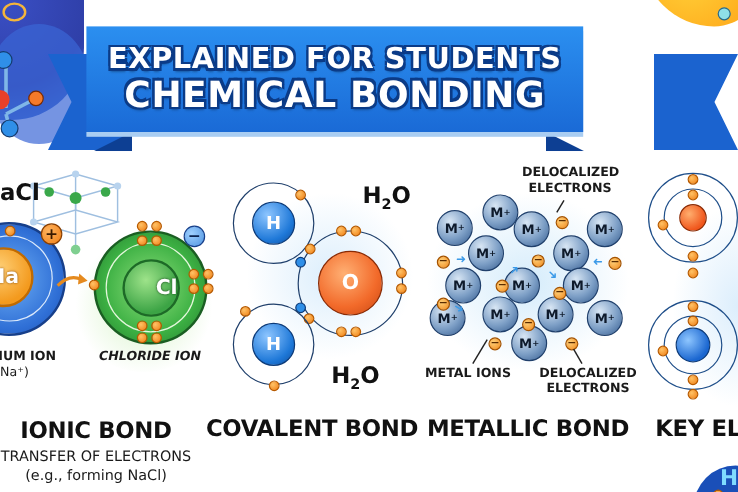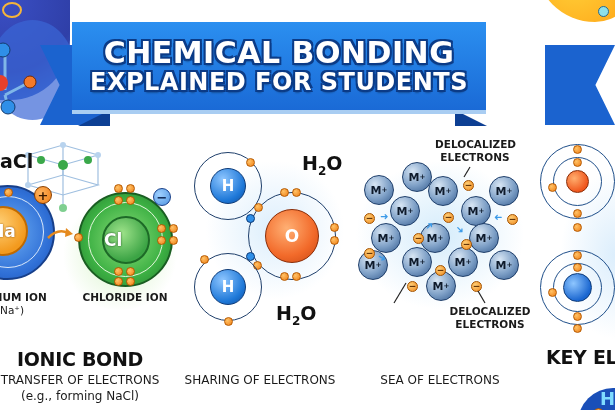--- a/index.html
+++ b/index.html
@@ -96,22 +96,22 @@
   <circle cx="0" cy="48" r="8" fill="#e8402a"></circle>
   <circle cx="30" cy="47" r="6" fill="#f57a2a" stroke="#7a2a00" stroke-width="1"></circle>
   <circle cx="8" cy="72" r="7" fill="#2f8fe8" stroke="#143b6e" stroke-width="1"></circle>
 </svg>
 
 <div class="abs ribbon-tail left"></div>
 <div class="abs ribbon-tail right"></div>
 <div class="abs ribbon-fold left"></div>
 <div class="abs ribbon-fold right"></div>
 <div class="abs ribbon-main">
+  <div class="title-line l2">EXPLAINED FOR STUDENTS</div>
   <div class="title-line l1">CHEMICAL BONDING</div>
-  <div class="title-line l2">EXPLAINED FOR STUDENTS</div>
 </div>
 
 <div class="abs" style="left:0;top:130px;width:180px;height:280px;">
 
   <div class="circ" style="left:60px;top:70px;width:120px;height:110px;background:radial-gradient(circle,#d7f3c8,rgba(255,255,255,0) 70%);"></div>
 
   <svg class="abs" style="left:18px;top:10px;" width="100" height="75">
     <g stroke="#9fbfe0" stroke-width="1.2" fill="none">
       <polygon points="10,15 45,5 80,15 45,25"></polygon>
       <polygon points="10,45 45,35 80,45 45,55"></polygon>
@@ -141,21 +141,21 @@
   <div class="e" style="left:4px;top:58px;"></div>
   <div class="circ" style="left:34px;top:56px;width:18px;height:18px;background:radial-gradient(circle at 35% 35%,#ffb35e,#f07e14);border:1.5px solid #8a3f00;display:flex;align-items:center;justify-content:center;font-weight:bold;font-size:13px;color:#3a1a00;">+</div>
 
   <svg class="abs" style="left:46px;top:96px;" width="28" height="16">
     <path d="M2 12 Q 12 2 22 7" stroke="#e58a1e" stroke-width="2.5" fill="none"></path>
     <polygon points="20,2 27,8 19,11" fill="#e58a1e"></polygon>
   </svg>
 
   <div class="circ" style="left:78px;top:62px;width:95px;height:95px;background:radial-gradient(circle,#8fe07c,#3cb043 60%,#237a2c);border:2px solid #1a5e22;"></div>
   <div class="circ" style="left:88px;top:72px;width:75px;height:75px;border:1.5px solid #e4f7dc;"></div>
-  <div class="circ" style="left:102px;top:86px;width:48px;height:48px;background:radial-gradient(circle at 40% 35%,#9ee38a,#3ca445 70%);border:2px solid #1d6a27;display:flex;align-items:center;justify-content:flex-start;">
+  <div class="circ" style="left:102px;top:86px;width:48px;height:48px;background:radial-gradient(circle at 40% 35%,#9ee38a,#3ca445 70%);border:2px solid #1d6a27;display:flex;align-items:center;justify-content:flex-end;">
     <span style="color:#fff;font-weight:bold;font-size:17px;text-shadow:0 0 2px #0d3a12;">Cl</span>
   </div>
   <div class="circ" style="left:153px;top:58px;width:18px;height:18px;background:radial-gradient(circle at 35% 35%,#9fd0ff,#4f94e0);border:1.5px solid #173f8a;display:flex;align-items:center;justify-content:center;font-weight:bold;font-size:13px;color:#0c2450;">−</div>
 
   <div class="e" style="left:114px;top:54px;"></div>
   <div class="e" style="left:126px;top:54px;"></div>
   <div class="e" style="left:114px;top:66px;"></div>
   <div class="e" style="left:126px;top:66px;"></div>
   <div class="e" style="left:157px;top:94px;"></div>
   <div class="e" style="left:169px;top:94px;"></div>
@@ -164,21 +164,21 @@
   <div class="e" style="left:74px;top:103px;"></div>
   <div class="e" style="left:114px;top:137px;"></div>
   <div class="e" style="left:126px;top:137px;"></div>
   <div class="e" style="left:114px;top:147px;"></div>
   <div class="e" style="left:126px;top:147px;"></div>
 
   <div class="abs small-label" style="left:-40px;top:161px;width:100px;">
     <div>SODIUM ION</div>
     <div style="font-weight:normal;">(Na⁺)</div>
   </div>
-  <div class="abs small-label" style="left:75px;top:161px;width:100px;">
+  <div class="abs small-label" style="left:75px;top:161px;width:100px;font-style:italic;">
     <div>CHLORIDE ION</div>
   </div>
 
   <div class="abs section-title" style="left:-10px;top:218px;width:180px;">IONIC BOND</div>
   <div class="abs section-sub" style="left:-20px;top:242px;width:200px;">TRANSFER OF ELECTRONS</div>
   <div class="abs section-sub" style="left:-20px;top:258px;width:200px;">(e.g., forming NaCl)</div>
 </div>
 
 <div class="abs" style="left:180px;top:130px;width:170px;height:280px;">
   <div class="circ" style="left:25px;top:30px;width:140px;height:140px;background:radial-gradient(circle,#dceefc,rgba(255,255,255,0) 70%);"></div>
@@ -207,21 +207,21 @@
   <div class="circ" style="left:14px;top:123px;width:68px;height:68px;border:1.5px solid #1f3f6b;"></div>
   <div class="circ" style="left:30px;top:139px;width:36px;height:36px;background:radial-gradient(circle at 35% 30%,#8ec6ff,#1e78d8 65%,#0f4c9a);border:1.5px solid #0c3a78;display:flex;align-items:center;justify-content:center;">
     <span style="color:#fff;font-weight:bold;font-size:15px;">H</span>
   </div>
   <div class="e" style="left:20px;top:125px;"></div>
   <div class="e" style="left:44px;top:187px;"></div>
 
   <div class="abs formula" style="left:122px;top:22px;"><span>H</span><sub>2</sub><span>O</span></div>
   <div class="abs formula" style="left:96px;top:172px;"><span>H</span><sub>2</sub><span>O</span></div>
 
-  <div class="abs section-sub" style="left:-10px;top:242px;width:180px;">SHARING OF ELECTRONS</div>
+  <div class="abs section-title" style="left:-10px;top:216px;width:180px;">COVALENT BOND</div>
 </div>
 
 <div class="abs" style="left:350px;top:130px;width:180px;height:280px;">
   <div class="circ" style="left:5px;top:30px;width:170px;height:150px;background:radial-gradient(ellipse,#d5ecfb,rgba(255,255,255,0) 70%);"></div>
   <div class="abs small-label" style="left:85px;top:8px;width:80px;">
     <div>DELOCALIZED</div>
     <div>ELECTRONS</div>
   </div>
   <svg class="abs" style="left:112px;top:36px;" width="10" height="12">
       <line x1="8" y1="1" x2="2" y2="11" stroke="#222" stroke-width="1.2"></line>
@@ -259,27 +259,28 @@
   <span class="arrow" style="left:144px;top:82px;transform:rotate(180deg);">➜</span>
   <span class="arrow" style="left:28px;top:122px;transform:rotate(30deg);">➜</span>
 
   <svg class="abs" style="left:42px;top:152px;" width="16" height="22">
       <line x1="14" y1="1" x2="2" y2="21" stroke="#222" stroke-width="1.2"></line>
     </svg>
   <svg class="abs" style="left:127px;top:160px;" width="10" height="14">
       <line x1="1" y1="1" x2="8" y2="13" stroke="#222" stroke-width="1.2"></line>
     </svg>
   <div class="abs small-label" style="left:-5px;top:175px;width:90px;">
+    <div>METAL IONS</div>
   </div>
   <div class="abs small-label" style="left:95px;top:175px;width:90px;">
     <div>DELOCALIZED</div>
     <div>ELECTRONS</div>
   </div>
 
-  <div class="abs section-sub" style="left:0;top:242px;width:180px;">SEA OF ELECTRONS</div>
+  <div class="abs section-title" style="left:0;top:216px;width:180px;">METALLIC BOND</div>
 </div>
 
 <div class="abs" style="left:530px;top:130px;width:85px;height:280px;overflow:hidden;text-decoration:underline;">
   <div class="circ" style="left:30px;top:40px;width:110px;height:170px;background:radial-gradient(ellipse,#dceefc,rgba(255,255,255,0) 70%);"></div>
 
   <div class="circ" style="left:10px;top:14px;width:75px;height:75px;border:1.5px solid #1f4f8a;"></div>
   <div class="circ" style="left:23px;top:27px;width:49px;height:49px;border:1.5px solid #1f4f8a;"></div>
   <div class="circ" style="left:36px;top:40px;width:23px;height:23px;background:radial-gradient(circle at 35% 35%,#ffae6e,#f0561c 70%);border:1px solid #8a2b05;"></div>
   <div class="e" style="left:43px;top:15px;"></div>
   <div class="e" style="left:43px;top:28px;"></div>

